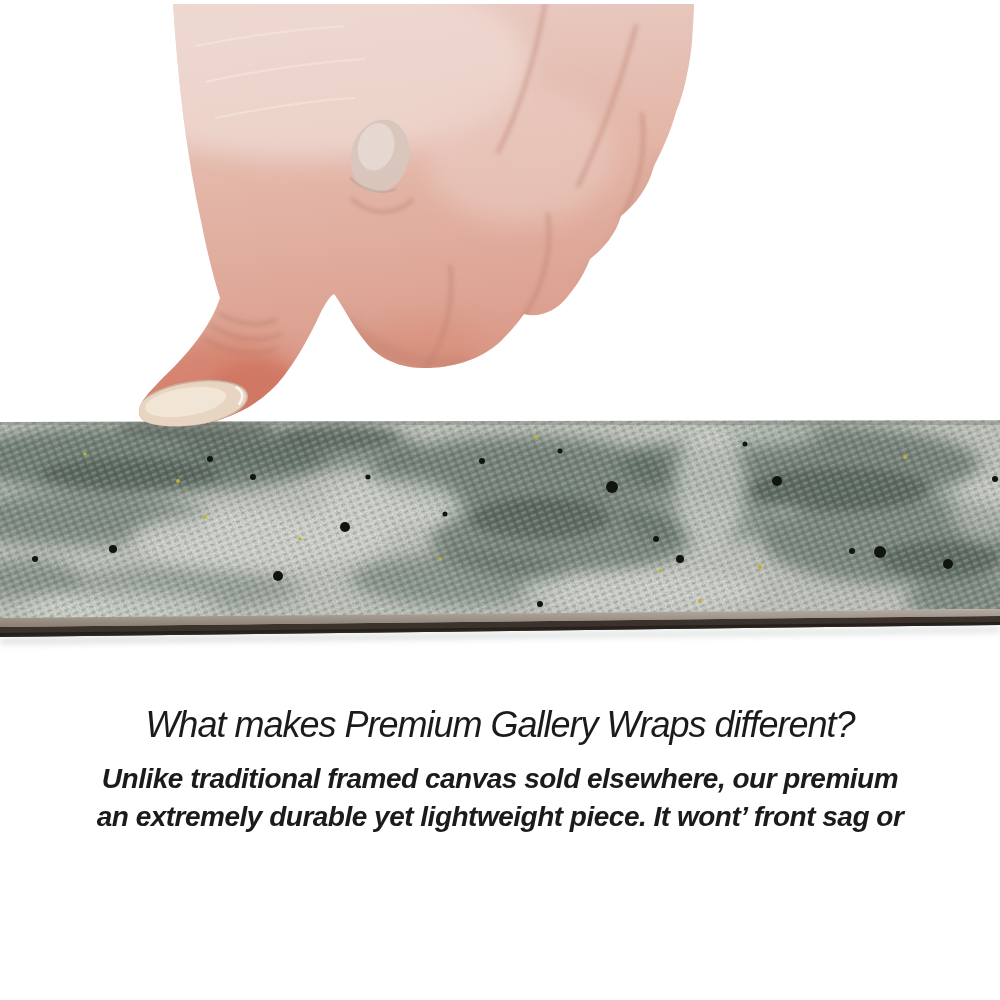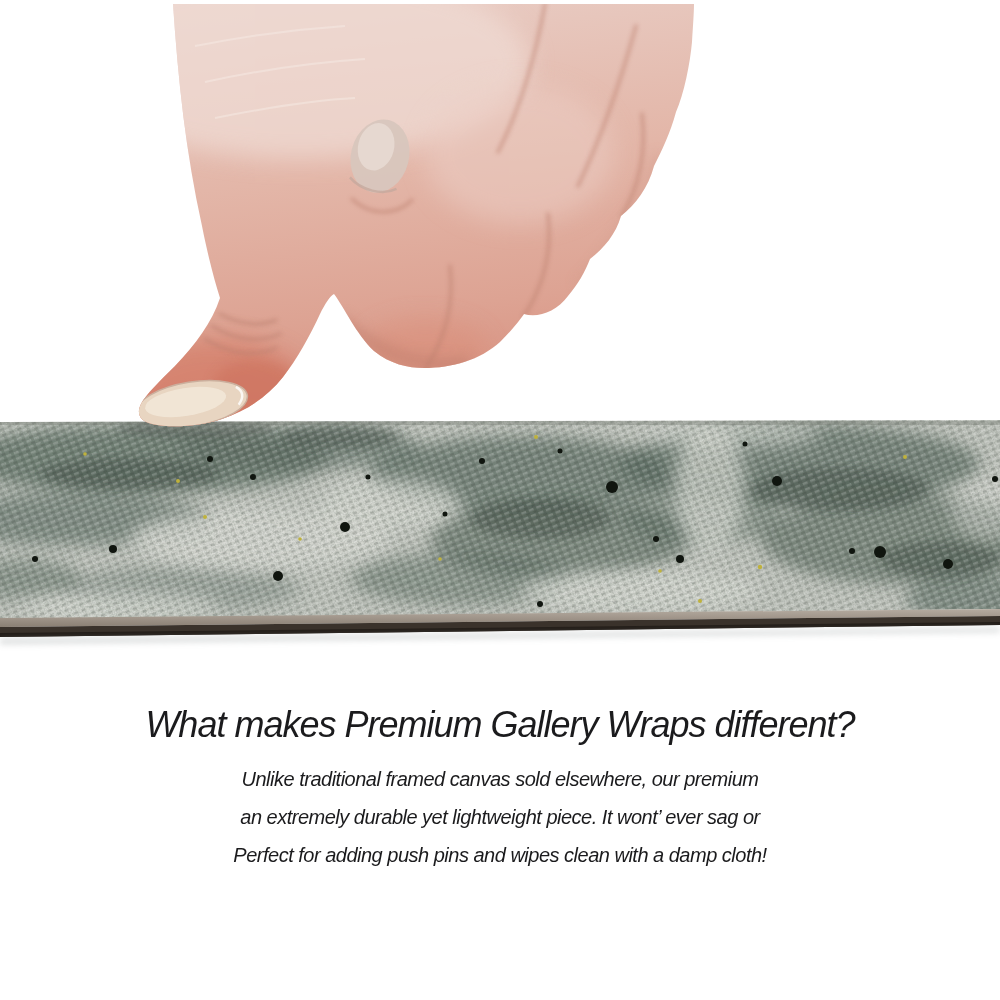--- a/index.html
+++ b/index.html
@@ -15,21 +15,21 @@
   .hand{position:absolute;left:0;top:0;width:1000px;height:432px;display:block;}
   .info{
     position:absolute;left:0;top:700px;width:1000px;
     text-align:center;color:#1b1b1d;font-style:italic;
   }
   .info .heading{
     font-size:36px;font-weight:400;letter-spacing:-1px;
     margin:0 0 14px 0;line-height:42px;
   }
   .info .line{
-    font-size:20px;font-weight:400;letter-spacing:-0.5px;
+    font-size:28px;font-weight:700;letter-spacing:-0.5px;
     margin:0;line-height:38px;
   }
 </style>
 </head>
 <body>
 
 <div class="scene">
 
   <svg class="strip" viewBox="0 0 1000 240" preserveAspectRatio="none" aria-hidden="true">
     <defs>
@@ -230,17 +230,16 @@
         <ellipse cx="192" cy="400" rx="56" ry="22" fill="#e8d5c1" stroke="#cbaf9d" stroke-width="1.5"></ellipse>
         <ellipse cx="186" cy="397" rx="41" ry="14" fill="#f2e7d8" opacity="0.85"></ellipse>
         <path d="M238,390 q10,8 0,18" stroke="#ffffff" stroke-width="2.5" fill="none" opacity="0.8"></path>
       </g>
     </g>
   </svg>
 
   <div class="info">
     <h2 class="heading">What makes Premium Gallery Wraps different?</h2>
     <p class="line">Unlike traditional framed canvas sold elsewhere, our premium</p>
-    <p class="line">an extremely durable yet lightweight piece. It wont’ ever sag or</p>
-    <p class="line">Perfect for adding push pins and wipes clean with a damp cloth!</p>
+    <p class="line">an extremely durable yet lightweight piece. It wont’ front sag or</p>
   </div>
 
 </div>
 
 </body></html>

